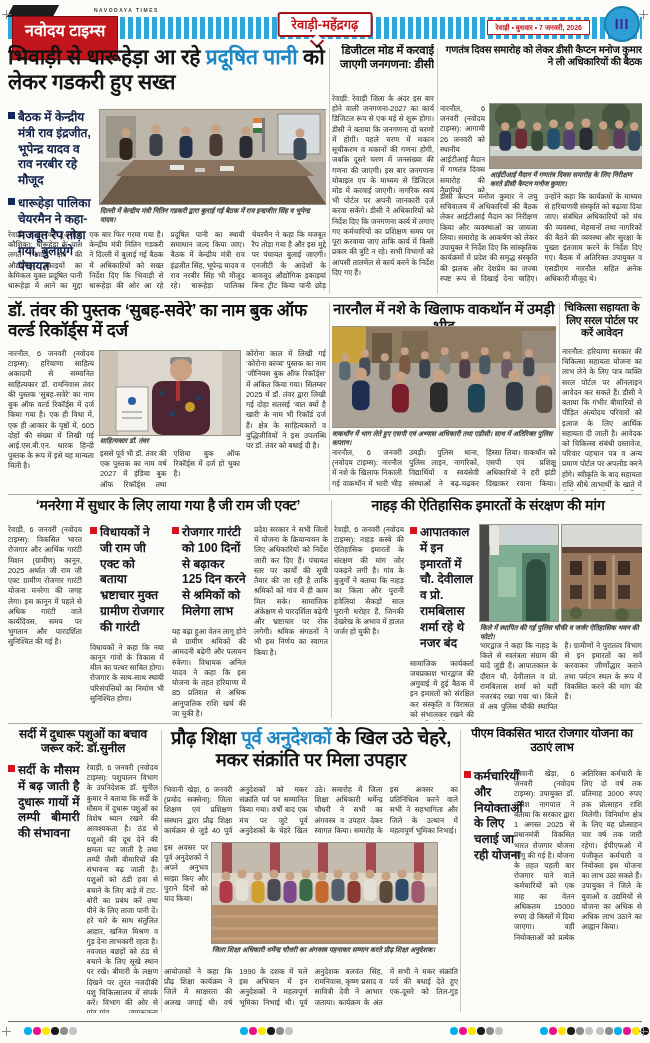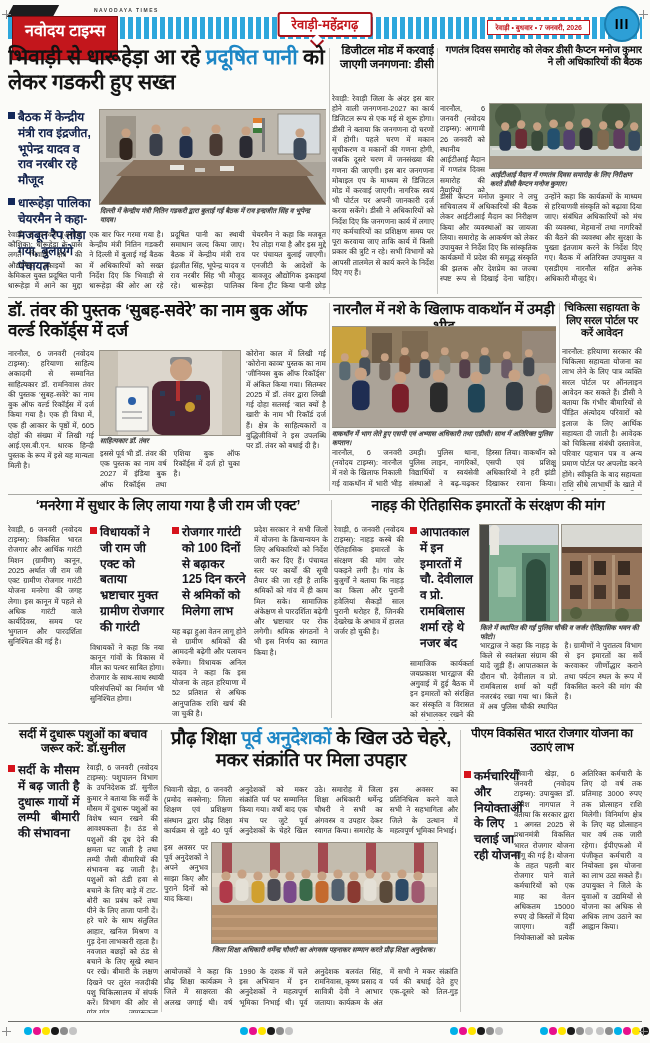--- a/index.html
+++ b/index.html
@@ -29,21 +29,21 @@
   .logoBox{position:absolute;left:4px;top:11px;background:#c3161c;color:#fff;font-weight:bold;font-size:16px;
            padding:2px 12px 18px;border:1px solid #7d0d12;box-shadow:0 1px 0 #00000033;}
   .tagline{position:absolute;left:86px;top:2px;font-size:5px;letter-spacing:1.5px;color:#3f3f3f;font-weight:bold;}
   .editionTag{position:absolute;left:50%;transform:translateX(-50%);top:7px;background:#fff;border:2px solid #a8121a;
               color:#c3161c;font-weight:bold;font-size:13px;padding:1px 12px 2px;border-radius:3px;white-space:nowrap;}
   .tagPtr{position:absolute;left:48%;top:31px;width:8px;height:8px;background:#fff;border:2px solid #a8121a;
           border-top:none;border-left:none;transform:rotate(45deg);}
   .dateBox{position:absolute;right:52px;top:15px;background:#fff;border:1px solid #c3161c;color:#c3161c;
            font-weight:bold;font-size:7px;padding:2px 7px;white-space:nowrap;}
   .pageLogo{position:absolute;right:2px;top:1px;width:32px;height:32px;border-radius:50%;background:#2d9fd6;
-            color:#000000;display:flex;align-items:center;justify-content:center;font-weight:bold;font-size:14px;
+            color:#4c1d95;display:flex;align-items:center;justify-content:center;font-weight:bold;font-size:14px;
             border:2px solid #1b7fb0;letter-spacing:1px;}
   
   .regGroup{position:absolute;top:1027px;display:flex;gap:1px;}
   .dot{width:8px;height:8px;border-radius:50%;}
   .d0{background:#00b0e8}.d1{background:#e8108c}.d2{background:#ffe400}.d3{background:#1a1a1a}.d4{background:#8c8c8c}.d5{background:#c4c4c4}
   .cropmark{position:absolute;width:9px;height:9px;}
   .cropmark:before,.cropmark:after{content:"";position:absolute;background:#8a8a8a;}
   .cropmark:before{left:4px;top:0;width:1px;height:9px;}
   .cropmark:after{left:0;top:4px;width:9px;height:1px;}
 </style>
@@ -214,21 +214,21 @@
         <span class="sq red"></span>
         <span>विधायकों ने जी राम जी एक्ट को बताया भ्रष्टाचार मुक्त ग्रामीण रोजगार की गारंटी</span>
       </div>
     <div class="body">विधायकों ने कहा कि नया कानून गांवों के विकास में मील का पत्थर साबित होगा। रोजगार के साथ-साथ स्थायी परिसंपत्तियों का निर्माण भी सुनिश्चित होगा।</div>
   </div>
   <div class="abs" style="left:164px;top:28px;width:74px;height:196px">
     <div class="bullet dark">
         <span class="sq red"></span>
         <span>रोजगार गारंटी को 100 दिनों से बढ़ाकर 125 दिन करने से श्रमिकों को मिलेगा लाभ</span>
       </div>
-    <div class="body">यह बढ़ा हुआ वेतन लागू होने से ग्रामीण श्रमिकों की आमदनी बढ़ेगी और पलायन रुकेगा। विधायक अनिल यादव ने कहा कि इस योजना के तहत हरियाणा में 52 प्रतिशत से अधिक आनुपातिक राशि खर्च की जा चुकी है।</div>
+    <div class="body">यह बढ़ा हुआ वेतन लागू होने से ग्रामीण श्रमिकों की आमदनी बढ़ेगी और पलायन रुकेगा। विधायक अनिल यादव ने कहा कि इस योजना के तहत हरियाणा में 85 प्रतिशत से अधिक आनुपातिक राशि खर्च की जा चुकी है।</div>
   </div>
   <div class="body abs" style="left:246px;top:28px;width:74px;height:196px">प्रदेश सरकार ने सभी जिलों में योजना के क्रियान्वयन के लिए अधिकारियों को निर्देश जारी कर दिए हैं। पंचायत स्तर पर कार्यों की सूची तैयार की जा रही है ताकि श्रमिकों को गांव में ही काम मिल सके। सामाजिक अंकेक्षण से पारदर्शिता बढ़ेगी और भ्रष्टाचार पर रोक लगेगी। श्रमिक संगठनों ने भी इस निर्णय का स्वागत किया है।</div>
 </section>
 
 <section class="art" style="left:334px;top:497px;width:308px;height:224px">
   <h2 class="hl" style="font-size:14px;text-align:center">नाहड़ की ऐतिहासिक इमारतों के संरक्षण की मांग</h2>
   <div class="body abs" style="left:0;top:28px;width:70px;height:196px">रेवाड़ी, 6 जनवरी (नवोदय टाइम्स): नाहड़ कस्बे की ऐतिहासिक इमारतों के संरक्षण की मांग जोर पकड़ने लगी है। गांव के बुजुर्गों ने बताया कि नाहड़ का किला और पुरानी हवेलियां सैकड़ों साल पुरानी धरोहर हैं, जिनकी देखरेख के अभाव में हालत जर्जर हो चुकी है।</div>
   <div class="abs" style="left:76px;top:28px;width:64px;height:196px">
     <div class="bullet dark">
         <span class="sq red"></span>

